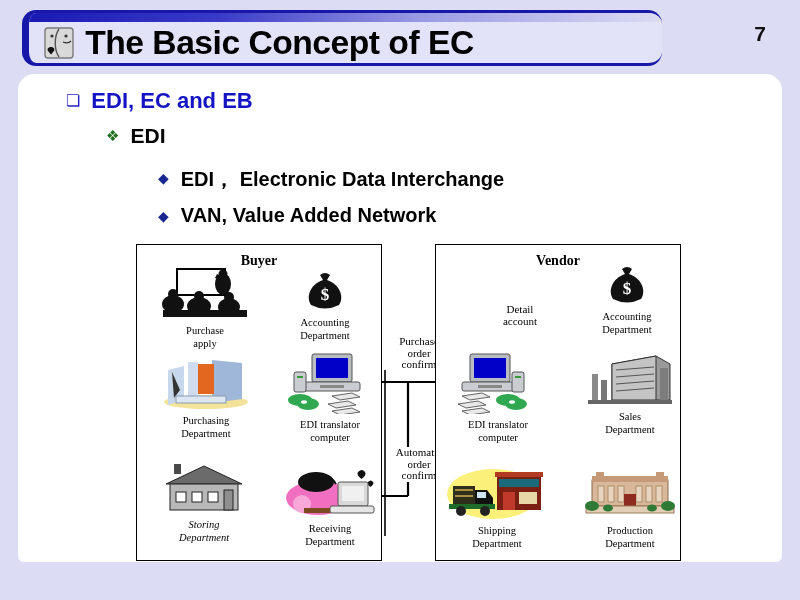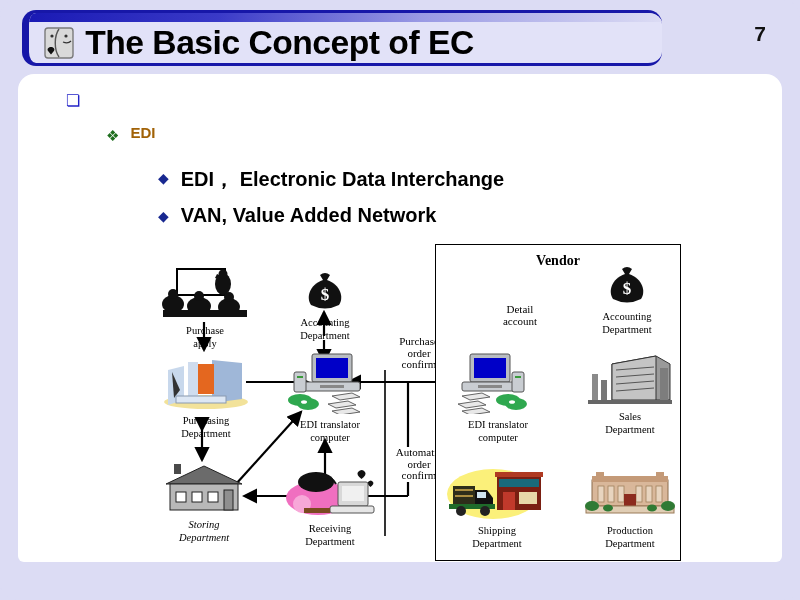--- a/index.html
+++ b/index.html
@@ -57,21 +57,21 @@
   
   .bullet-row{ display:flex; align-items:flex-start; }
   .bul-mark{ flex:none; line-height:1; }
 
   #b1{ position:absolute; left:48px; top:14px; }
   #b1 .bul-mark{ color:#2222c8; font-size:16px; margin-right:11px; margin-top:5px; }
   #b1 .bul-text{ font-size:22px; font-weight:bold; color:#1414c4; }
 
   #b2{ position:absolute; left:88px; top:50px; }
   #b2 .bul-mark{ color:#1e6e1e; font-size:15px; margin-right:11px; margin-top:4px; }
-  #b2 .bul-text{ font-size:15px; font-weight:bold; color:#a16207; }
+  #b2 .bul-text{ font-size:21px; font-weight:bold; color:#000000; }
 
   #b3{ position:absolute; left:140px; top:92px; }
   #b4{ position:absolute; left:140px; top:130px; }
   #b3 .bul-mark, #b4 .bul-mark{ color:#182890; font-size:14px; margin-right:12px; margin-top:5px; }
   #b3 .bul-text, #b4 .bul-text{ font-size:20px; font-weight:bold; color:#000;text-align:right; }
 
   
   #diagram{
     position:absolute;
     left:118px; top:170px; width:545px; height:317px;
@@ -142,20 +142,21 @@
       </span>
       <span id="page-title">The Basic Concept of EC</span>
     </div>
   </div>
   <div id="page-number">7</div>
 
   <div id="content-panel">
 
     <div id="b1" class="bullet-row">
       <span class="bul-mark">❏</span>
+      <span class="bul-text">EDI, EC and EB</span>
     </div>
 
     <div id="b2" class="bullet-row">
       <span class="bul-mark">❖</span>
       <span class="bul-text">EDI</span>
     </div>
 
     <div id="b3" class="bullet-row">
       <span class="bul-mark">◆</span>
       <span class="bul-text">EDI， Electronic Data Interchange</span>
@@ -193,20 +194,23 @@
         <line x1="272" y1="138" x2="272" y2="252" stroke="#000" stroke-width="2.2"></line>
         <line x1="249" y1="126" x2="249" y2="292" stroke="#000" stroke-width="1.6"></line>
 
         <line x1="358" y1="126" x2="452" y2="70" stroke="#000" stroke-width="2.2" marker-end="url(#ah)" marker-start="url(#ah)"></line>
         <line x1="398" y1="138" x2="452" y2="138" stroke="#000" stroke-width="2.2" marker-end="url(#ah)" marker-start="url(#ah)"></line>
         <line x1="378" y1="174" x2="468" y2="248" stroke="#000" stroke-width="2.2" marker-end="url(#ah)"></line>
         <line x1="358" y1="232" x2="358" y2="190" stroke="#000" stroke-width="2.2" marker-end="url(#ah)" marker-start="url(#ah)"></line>
         <line x1="448" y1="256" x2="386" y2="256" stroke="#000" stroke-width="2.2" marker-end="url(#ah)"></line>
       </svg>
 
+      <div class="panel" id="panel-buyer">
+        <div class="panel-title">Buyer</div>
+      </div>
 
       <div class="node" style="left:16px; top:24px; width:106px;">
         <svg width="92" height="52" viewBox="0 0 92 52">
           <rect x="18" y="1" width="48" height="26" fill="#fff" stroke="#000" stroke-width="2"></rect>
           <path d="M58 6 l10 5 l-2 3 l-10 -4 z" fill="#111"></path>
           <ellipse cx="64" cy="16" rx="8" ry="11" fill="#111"></ellipse>
           <circle cx="64" cy="6" r="4.5" fill="#111"></circle>
           <ellipse cx="14" cy="36" rx="11" ry="9" fill="#111"></ellipse>
           <circle cx="14" cy="26" r="5" fill="#111"></circle>
           <ellipse cx="40" cy="38" rx="12" ry="9" fill="#111"></ellipse>

